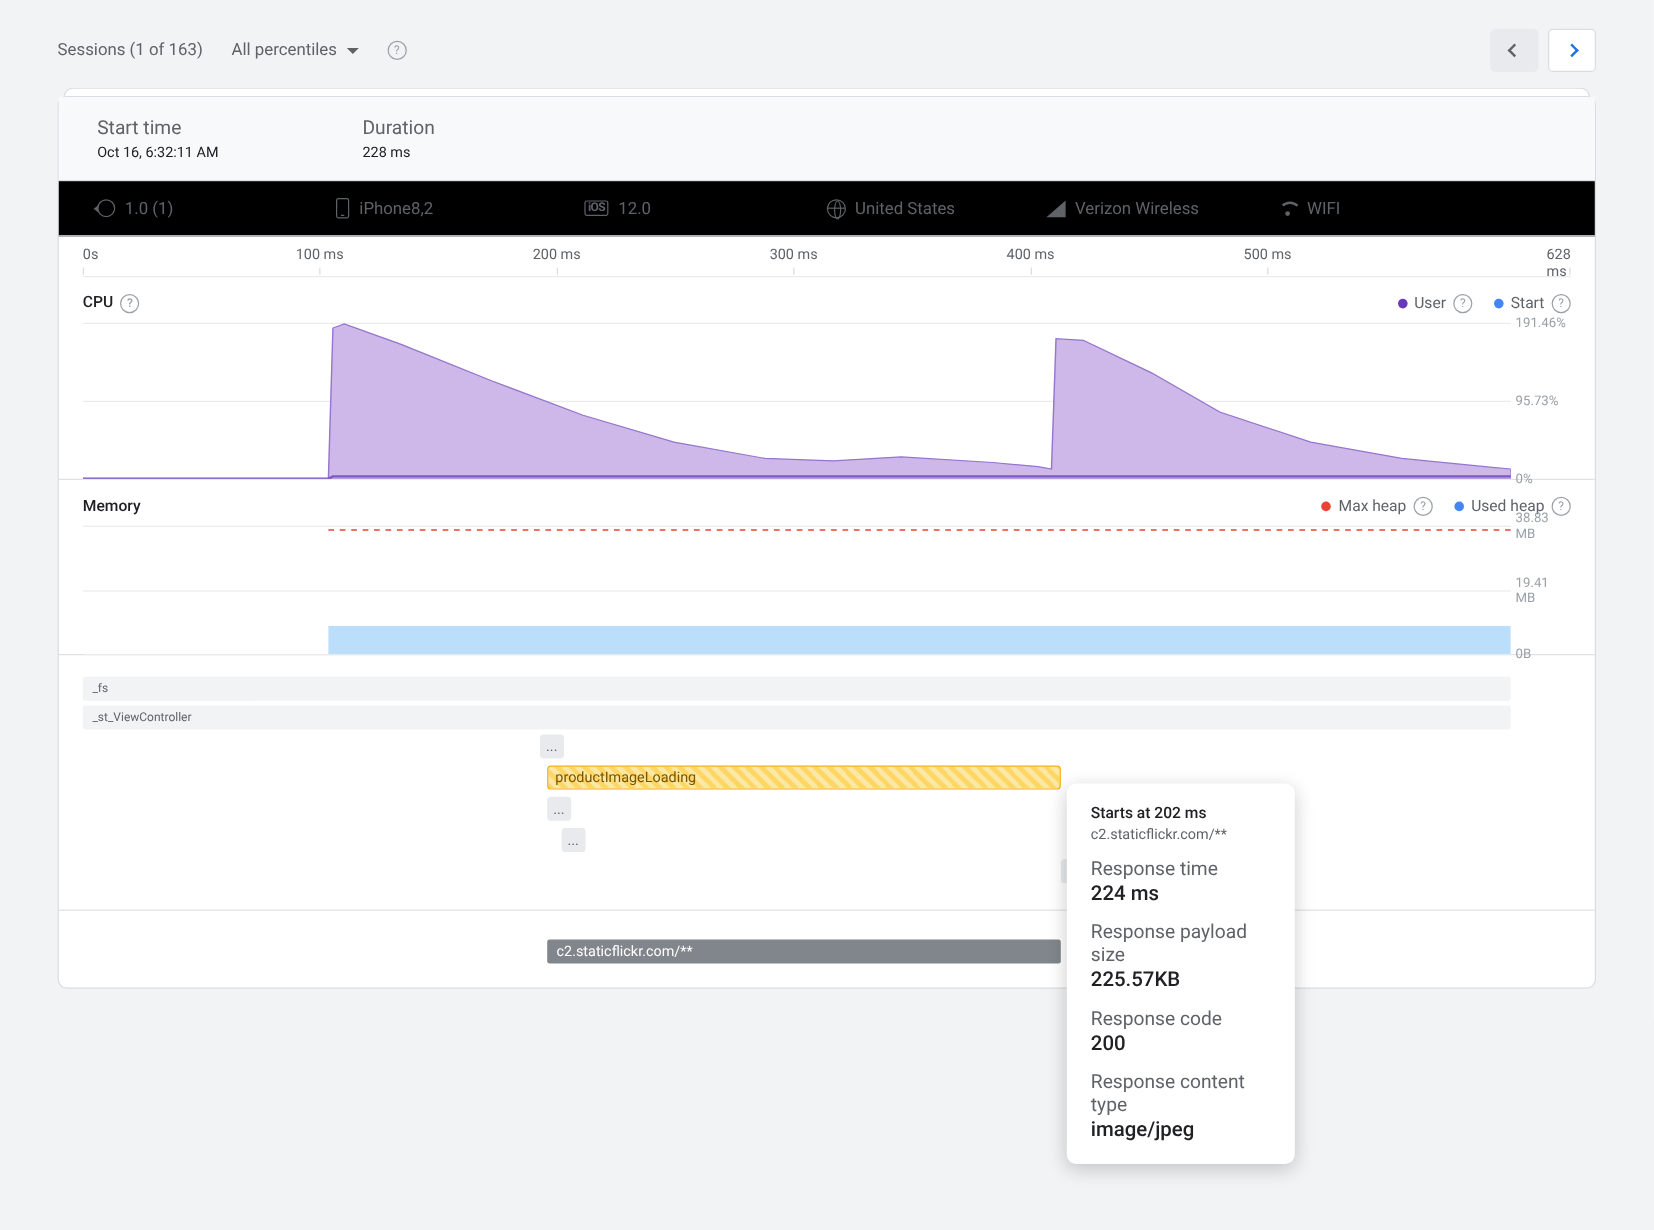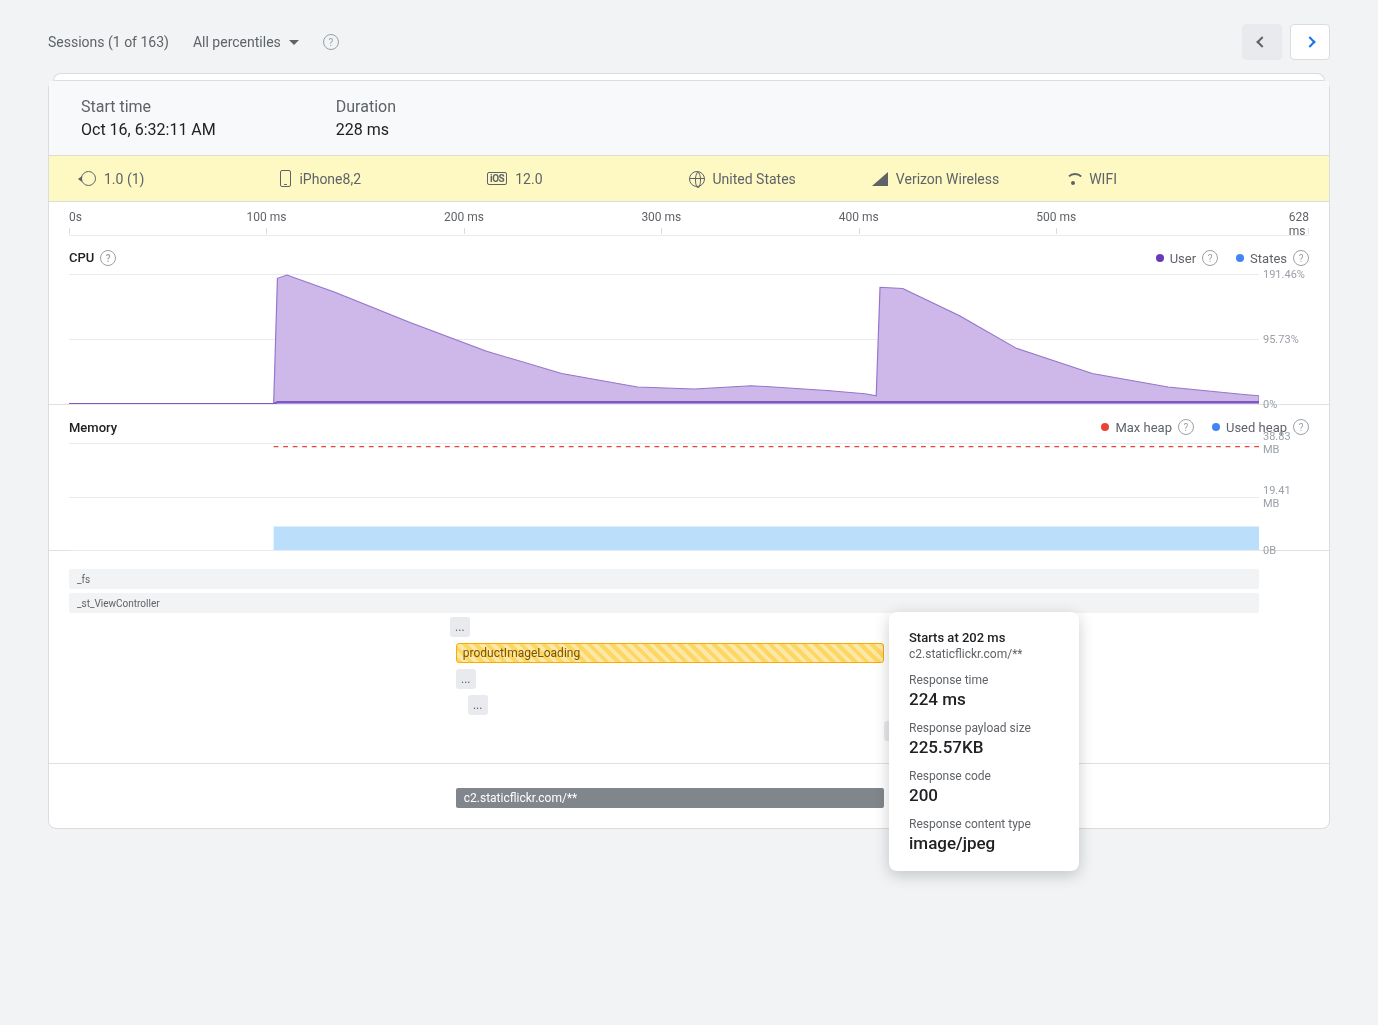--- a/index.html
+++ b/index.html
@@ -57,27 +57,27 @@
   border-radius: 8px 8px 0 0;
   z-index: -1;
 }
 
 .meta-row {
   display: flex; gap: 120px; padding: 16px 32px;
   border-bottom: 1px solid #dadce0;
   background: #f8f9fa;
 }
 .meta-block .meta-label { color: #5f6368; font-size: 16px; margin-bottom: 4px; }
-.meta-block .meta-value { color: #202124; font-size: 16px; }
+.meta-block .meta-value { color: #202124; font-size: 12px; }
 
 .info-row {
   display: flex; align-items: center; padding: 14px 32px;
   border-bottom: 1px solid #dadce0;
   gap: 8px;
-  background: #fef9c3;
+  background: #000000;
   color: #5f6368; font-size: 14px;
 }
 .info-item { display: flex; align-items: center; gap: 8px; }
 .info-row .spacer1 { width: 120px; }
 .info-row .spacer2 { width: 110px; }
 .info-row .spacer3 { width: 130px; }
 .info-row .spacer4 { width: 60px; }
 .info-row .spacer5 { width: 50px; }
 
 .icon { display: inline-block; width: 18px; height: 18px; }
@@ -166,21 +166,21 @@
   position: absolute;
   background: #fff;
   border-radius: 8px;
   box-shadow: 0 4px 16px rgba(0,0,0,0.2);
   padding: 18px 20px;
   width: 190px;
   z-index: 100;
 }
 .tooltip .tt-title { font-weight: 500; font-size: 13px; margin-bottom: 2px; }
 .tooltip .tt-sub { font-size: 12px; color: #5f6368; margin-bottom: 12px; }
-.tooltip .tt-label { font-size: 12px; color: #5f6368; margin-bottom: 2px; }
+.tooltip .tt-label { font-size: 16px; color: #5f6368; margin-bottom: 2px; }
 .tooltip .tt-value { font-size: 17px; font-weight: 500; margin-bottom: 12px; }
 .tooltip .tt-value:last-child { margin-bottom: 0; }
 
 .plot-region { padding-left: 20px; padding-right: 20px; }
 </style>
 </head>
 <body>
 
 <div class="container">
 
@@ -267,21 +267,21 @@
           <span class="help-circle">?</span>
         </div>
         <div class="legend">
           <div class="legend-item">
               <span class="dot user"></span>
               <span>User</span>
               <span class="help-circle">?</span>
             </div>
           <div class="legend-item">
               <span class="dot system"></span>
-              <span>States</span>
+              <span>Start</span>
               <span class="help-circle">?</span>
             </div>
         </div>
       </div>
       <div class="chart-area">
         <div class="gridline" style="top:0"></div>
         <div class="gridline" style="top:50%"></div>
         <div class="gridline" style="top:100%"></div>
         <span class="ylabel" style="top:0">191.46%</span>
         <span class="ylabel" style="top:50%">95.73%</span>
@@ -346,21 +346,21 @@
         </div>
       </div>
     </div>
 
     <div class="section" style="border-bottom:none;">
       <div class="network-body" style="margin-right:50px;">
         <div class="net-bar" style="left:32.5%; width:36%;">c2.staticflickr.com/**</div>
       </div>
     </div>
 
-    <div class="tooltip" style="left:840px; top:531px;">
+    <div class="tooltip" style="left:840px; top:572px;">
       <div class="tt-title">Starts at 202 ms</div>
       <div class="tt-sub">c2.staticflickr.com/**</div>
       <div class="tt-label">Response time</div>
       <div class="tt-value">224 ms</div>
       <div class="tt-label">Response payload size</div>
       <div class="tt-value">225.57KB</div>
       <div class="tt-label">Response code</div>
       <div class="tt-value">200</div>
       <div class="tt-label">Response content type</div>
       <div class="tt-value">image/jpeg</div>

